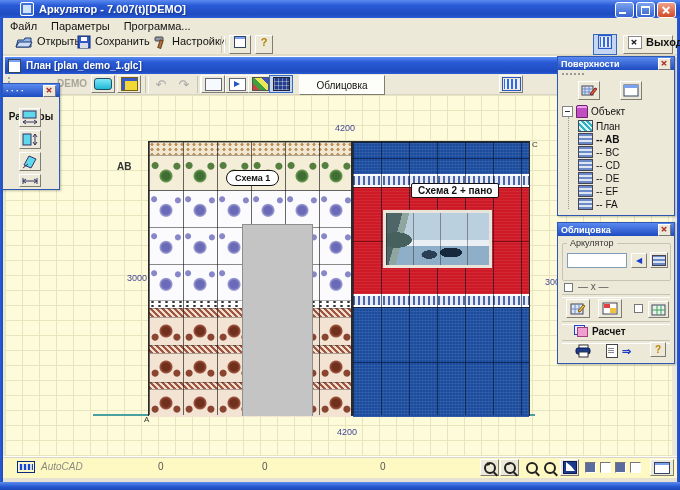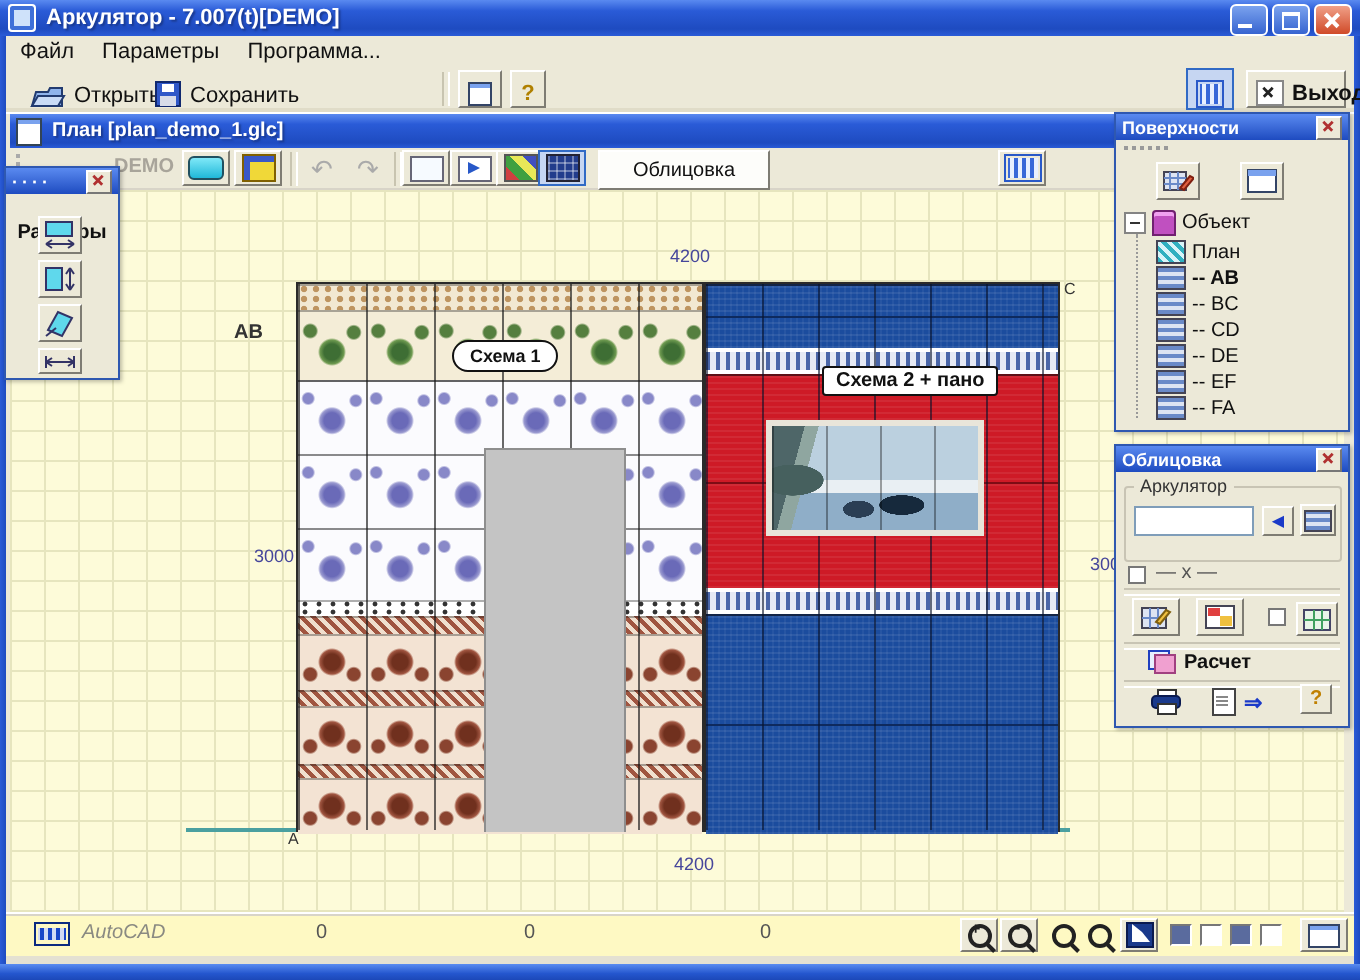--- a/index.html
+++ b/index.html
@@ -1,39 +1,39 @@
 <!DOCTYPE html>
 <html><head>
 <meta charset="utf-8">
 <style>
   html,body{margin:0;padding:0;}
   body{font-family:"Liberation Sans",sans-serif;background:#777;}
   .app{position:relative;width:680px;height:490px;background:#ECE9D8;overflow:hidden;}
   .abs{position:absolute;}
 
   
-  .titlebar{left:0;top:0;width:680px;height:18px;background:linear-gradient(180deg,#5A8AF0 0%,#2A5BD7 30%,#1E4BC0 80%,#2A5BD7 100%);display:flex;align-items:center;padding-left:4px;box-sizing:border-box;}
+  .titlebar{left:0;top:0;width:680px;height:18px;background:linear-gradient(180deg,#5A8AF0 0%,#2A5BD7 30%,#1E4BC0 80%,#2A5BD7 100%);display:flex;align-items:center;padding-left:20px;box-sizing:border-box;}
   .app-icon{width:12px;height:12px;background:#CFE2FA;border:1px solid #fff;border-radius:2px;box-shadow:inset 0 0 0 2px #3E6FD8;margin-right:5px;}
   .title-text{color:#fff;font-size:11px;font-weight:bold;text-shadow:1px 1px 1px #1A3A90;white-space:nowrap;}
   .winbtns{position:absolute;right:4px;top:2px;display:flex;gap:2px;}
   .wbtn{width:17px;height:14px;border:1px solid #fff;border-radius:3px;background:linear-gradient(180deg,#7AA2EE,#3764D0);position:relative;}
   .wbtn.close{background:linear-gradient(180deg,#F0A088,#D04A28);}
   .g-min{position:absolute;left:3px;bottom:3px;width:7px;height:2px;background:#fff;}
   .g-max{position:absolute;left:4px;top:3px;width:7px;height:6px;border:1px solid #fff;border-top-width:2px;}
   .cross{position:relative;display:inline-block;width:10px;height:10px;}
   .cross::before,.cross::after{content:"";position:absolute;left:50%;top:50%;width:9px;height:1.5px;background:currentColor;}
   .cross::before{transform:translate(-50%,-50%) rotate(45deg);}
   .cross::after{transform:translate(-50%,-50%) rotate(-45deg);}
   .wbtn .cross{color:#fff;position:absolute;left:3px;top:2px;}
 
   .side-border{top:18px;width:3px;height:464px;background:linear-gradient(90deg,#2A5BD7,#1E4BC0);}
   .menubar{left:3px;top:18px;width:674px;height:15px;background:#ECE9D8;border-bottom:1px solid #D8D4C8;display:flex;align-items:center;font-size:11px;color:#111;}
   .menu-item{padding:11px 7px;}
   .toolbar{left:3px;top:33px;width:674px;height:23px;background:#ECE9D8;border-bottom:1px solid #fff;box-shadow:inset 0 -2px 0 #E0DCC8;}
-  .tbtn{position:absolute;top:2px;height:19px;display:flex;align-items:flex-end;gap:4px;font-size:11px;color:#111;padding:0 4px;}
+  .tbtn{position:absolute;top:2px;height:19px;display:flex;align-items:flex-start;gap:4px;font-size:11px;color:#111;padding:0 4px;}
   .btn3d{border:1px solid;border-color:#FFF #7E7C73 #7E7C73 #FFF;background:#ECE9D8;box-sizing:border-box;}
   .pressed{border:1px solid #316AC5;background:#C6D6F2;box-sizing:border-box;}
   .tsep{position:absolute;top:3px;width:2px;height:17px;border-left:1px solid #C8C4B0;border-right:1px solid #fff;}
 
   
   .canvas{left:5px;top:94px;width:667px;height:361px;background-color:#FDFBD9;border-top:1px solid #B8B49C;
     background-image:linear-gradient(#E6E5BE 1px,transparent 1px),linear-gradient(90deg,#E6E5BE 1px,transparent 1px);
     background-size:17px 15px;}
   .wall{position:absolute;border:1px solid #2A2A2A;box-sizing:border-box;z-index:2;}
   .band{position:absolute;left:0;right:0;box-shadow:inset 0 1px 0 rgba(25,25,25,.35);}
@@ -182,20 +182,27 @@
       <span>Открыть</span>
     </div>
     <div class="tbtn" style="left:70px;">
       <svg width="14" height="14">
           <rect x="1" y="1" width="12" height="12" fill="#3058C8" stroke="#10286E"></rect>
           <rect x="4" y="2" width="6" height="4" fill="#fff"></rect>
           <rect x="3" y="8" width="8" height="5" fill="#D8DCE8"></rect>
         </svg>
       <span>Сохранить</span>
     </div>
+    <div class="tbtn" style="left:146px;">
+      <svg width="15" height="14">
+          <rect x="2" y="2" width="8" height="4" rx="1" fill="#8E99A8" stroke="#444"></rect>
+          <rect x="6" y="5" width="3" height="8" fill="#B0703A" stroke="#6E4018" transform="rotate(18 7 9)"></rect>
+        </svg>
+      <span>Настройки</span>
+    </div>
     <div class="tsep" style="left:218px;"></div>
     <div class="tbtn btn3d" style="left:226px;width:22px;justify-content:center;">
       <div class="win-ic"></div>
     </div>
     <div class="tbtn btn3d" style="left:252px;width:18px;justify-content:center;font-weight:bold;color:#B08000;">
       <span>?</span>
     </div>
     <div class="tbtn pressed" style="left:590px;top:1px;height:21px;width:24px;justify-content:center;">
       <div class="ic-keys"></div>
     </div>

